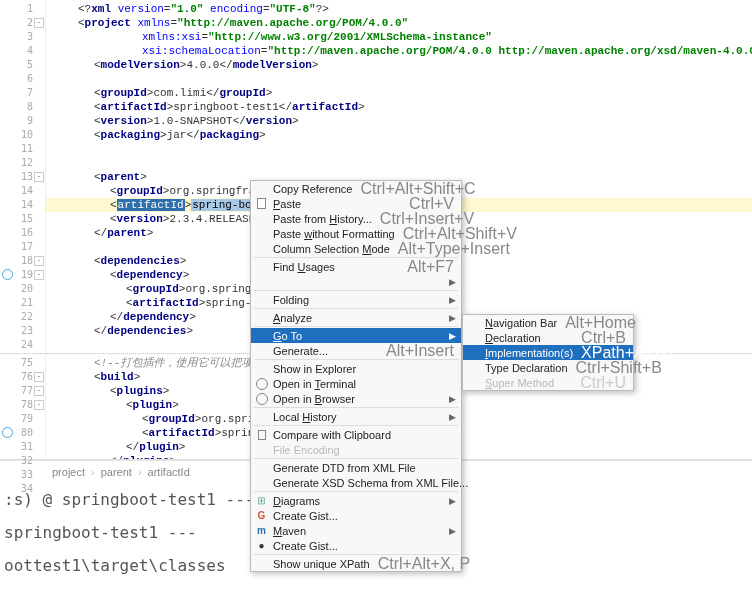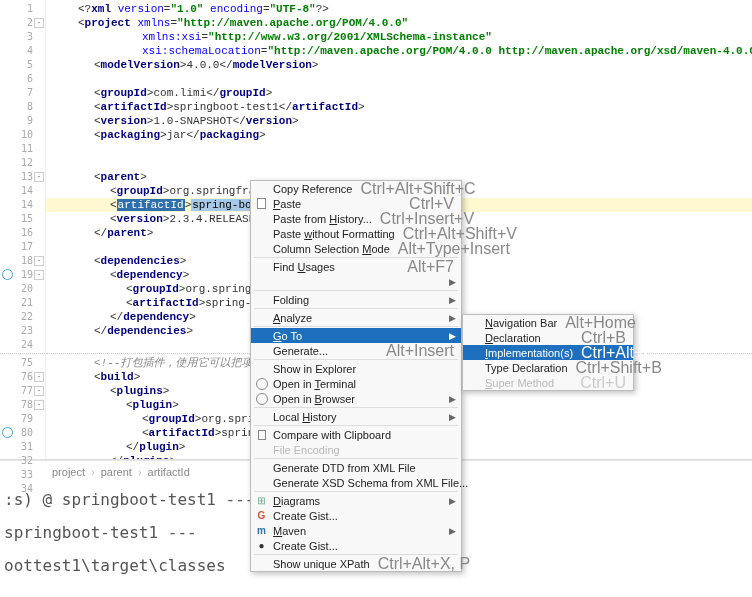--- a/index.html
+++ b/index.html
@@ -224,21 +224,21 @@
     <div class="mi">
       <span class="lab"><u>N</u>avigation Bar</span>
       <span class="sc">Alt+Home</span>
     </div>
     <div class="mi">
       <span class="lab"><u>D</u>eclaration</span>
       <span class="sc">Ctrl+B</span>
     </div>
     <div class="mi hl">
       <span class="lab"><u>I</u>mplementation(s)</span>
-      <span class="sc">Ctrl+Alt+B</span>
+      <span class="sc">XPath+Alt+B</span>
     </div>
     <div class="mi">
       <span class="lab">Type Declaration</span>
       <span class="sc">Ctrl+Shift+B</span>
     </div>
     <div class="mi dis">
       <span class="lab"><u>S</u>uper Method</span>
       <span class="sc">Ctrl+U</span>
     </div>
   </div>

